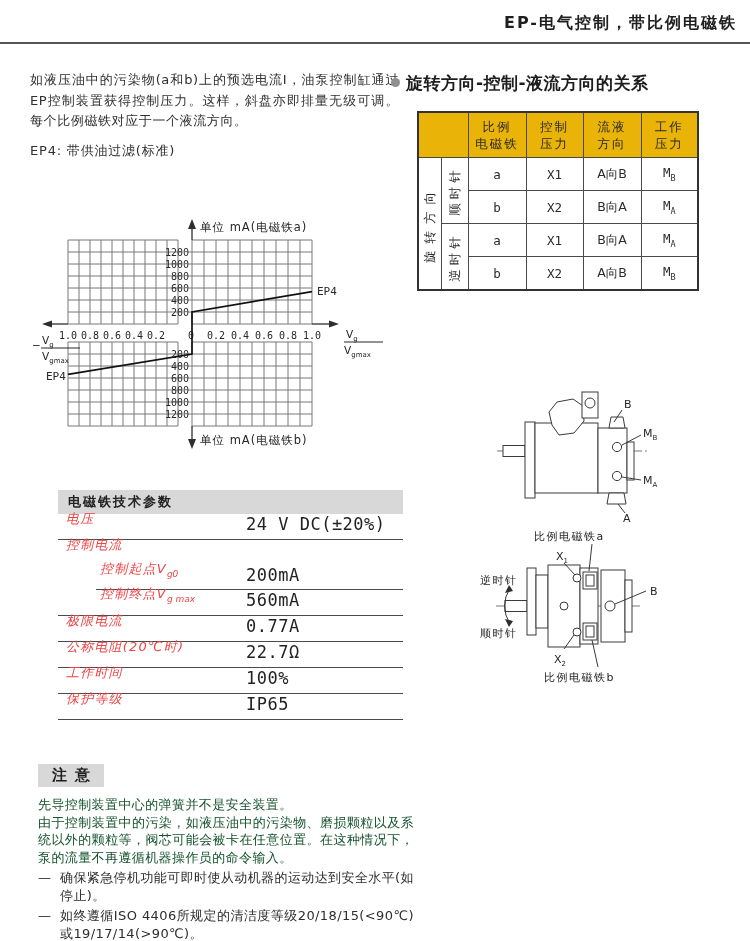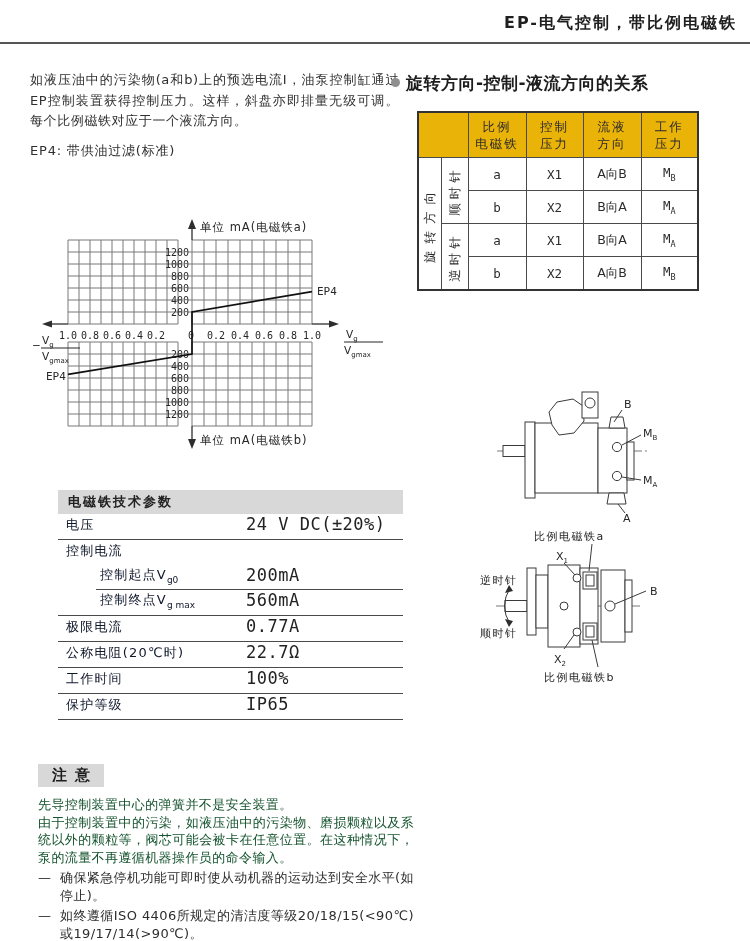--- a/index.html
+++ b/index.html
@@ -32,21 +32,21 @@
   .curvelbl{font-family:"DejaVu Sans Mono",monospace;font-size:11px;}
 
   
   .params{position:absolute;left:30px;top:490px;width:345px;margin-left:28px;}
   .p-head{height:24px;line-height:24px;background:#d8d8d8;font-size:13px;font-weight:bold;
           letter-spacing:2px;padding-left:10px;color:#222;}
   .p-row{position:relative;height:25px;border-bottom:1px solid #4a4a4a;font-size:13px;}
   .p-row.noline{border-bottom:none;}
   .p-row.inset{border-bottom:none;}
   .p-row.inset::after{content:"";position:absolute;left:38px;right:0;bottom:0;height:1px;background:#4a4a4a;}
-  .p-label{position:absolute;left:8px;bottom:5px;letter-spacing:1.2px;color:#0f172a;}
+  .p-label{position:absolute;left:8px;bottom:11px;letter-spacing:1.2px;color:#ef4444;font-style:italic;}
   .p-row.ind .p-label{left:42px;}
   .p-label sub{font-size:9px;letter-spacing:0;}
   .p-val{position:absolute;left:188px;bottom:5px;font-family:"DejaVu Sans Mono",monospace;
          font-size:17px;letter-spacing:.5px;color:#222;}
 
   
   .notice{position:absolute;left:30px;top:764px;width:376px;margin-left:8px;}
   .n-title{display:inline-block;background:#d8d8d8;font-size:15px;font-weight:bold;
            letter-spacing:8px;padding:2px 6px 2px 14px;color:#1d1d1d;}
   .n-body{margin-top:7px;font-size:13px;line-height:17.5px;letter-spacing:.4px;

